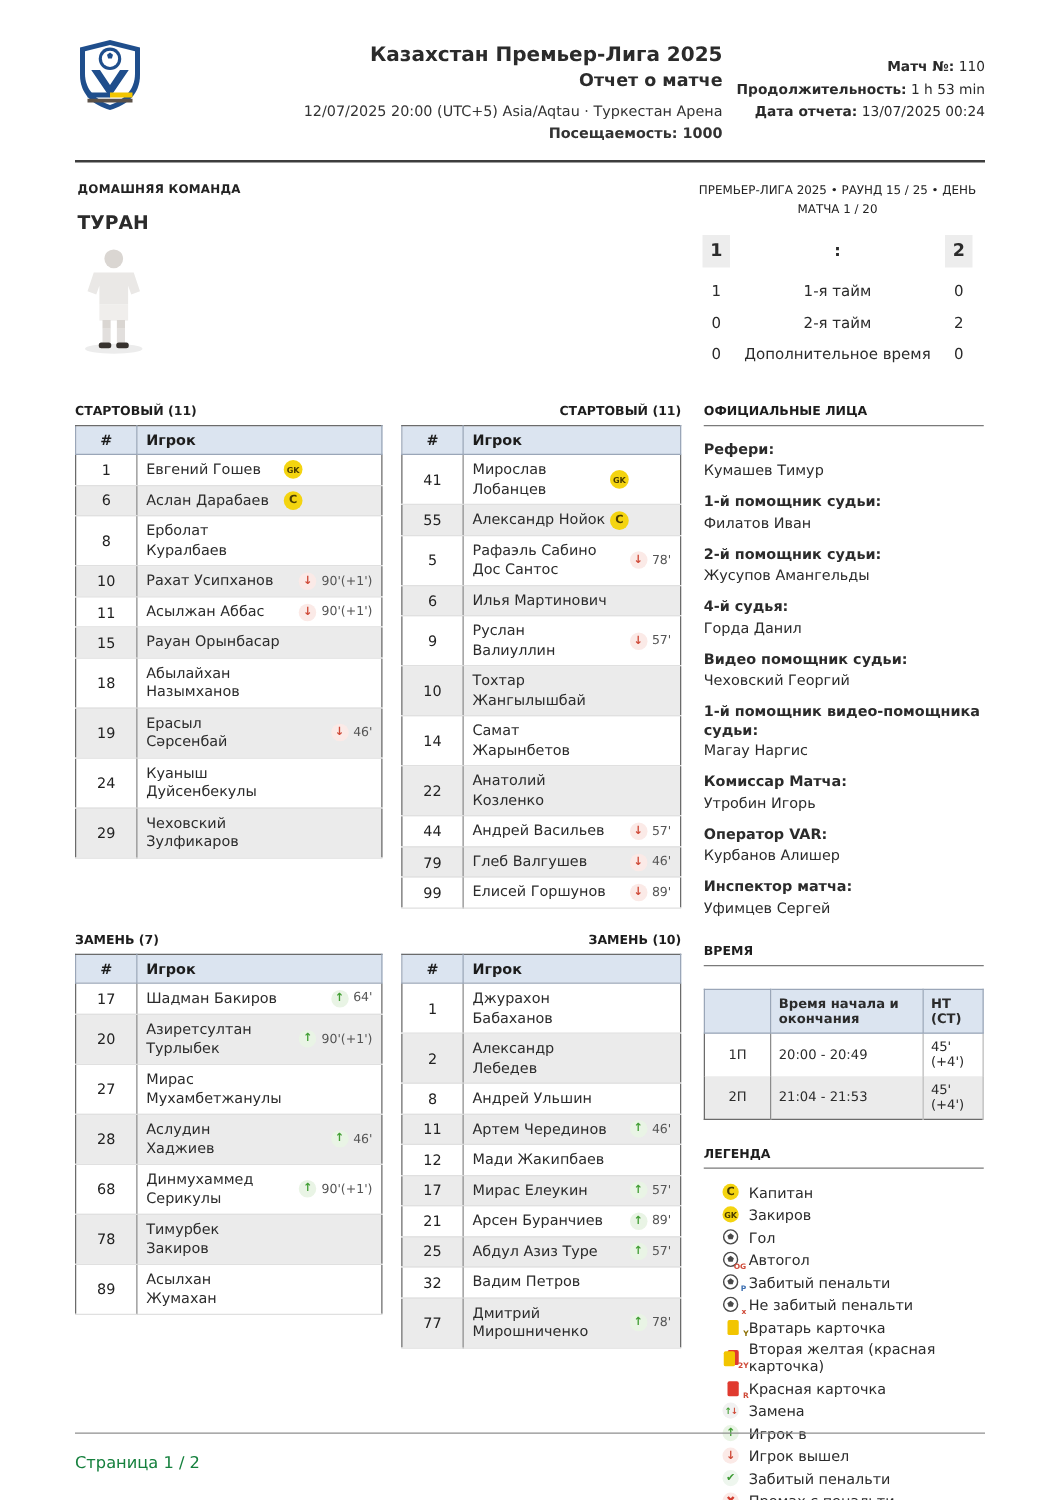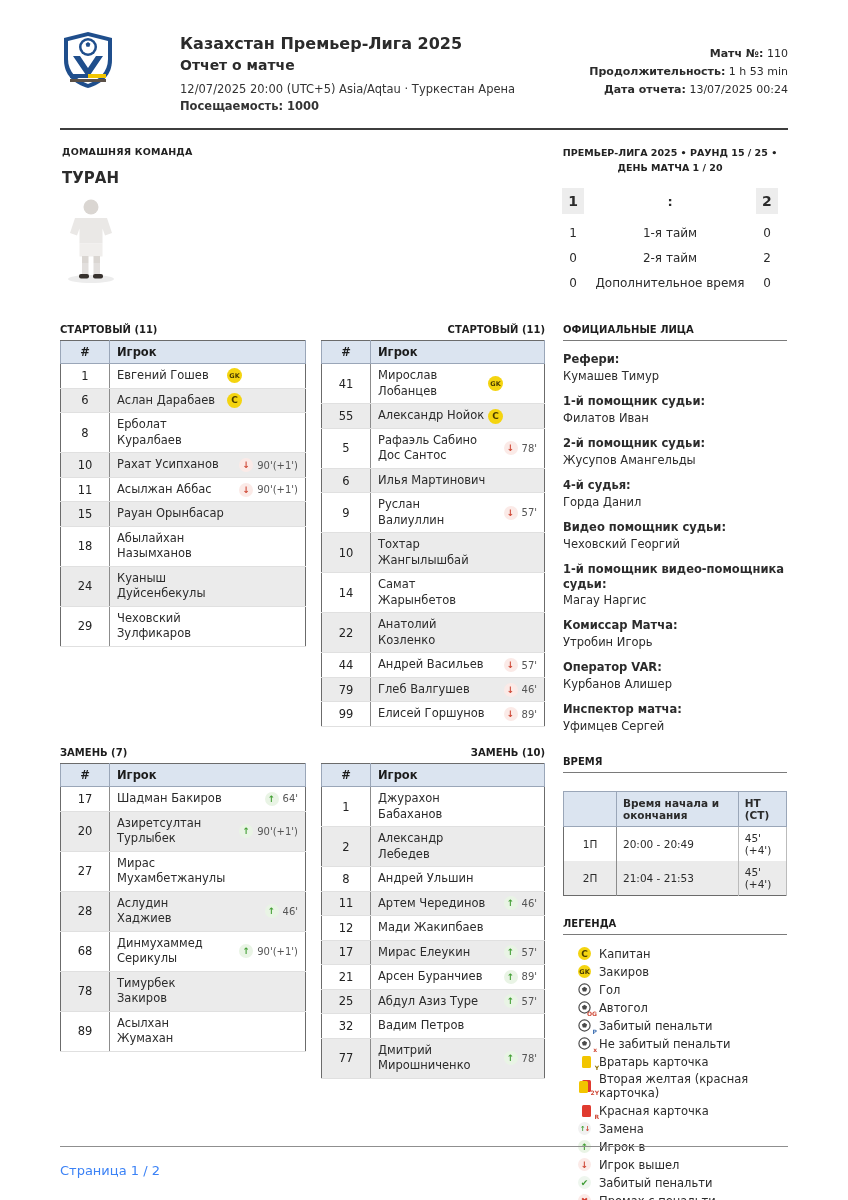--- a/index.html
+++ b/index.html
@@ -1,38 +1,38 @@
 <!DOCTYPE html>
 <html><head>
 <meta charset="utf-8">
 <style>
   html,body{margin:0;padding:0;background:#fff}
   body{width:848px;height:1200px;position:relative;font-family:"DejaVu Sans",sans-serif;color:#2b2b2b;-webkit-font-smoothing:antialiased}
   .page{padding:26px 60px 0}
   
   .hdr{display:grid;grid-template-columns:120px 1fr 210px;align-items:start}
   .logo{width:56px;height:62px;margin-top:4px}
-  .hdr-center{text-align:left}
+  .hdr-center{text-align:right}
   .title{font-size:16px;font-weight:bold;margin:8px 0 4px}
   .subtitle{font-size:14px;font-weight:bold;margin:0 0 9px}
   .meta{font-size:11.5px;color:#333;margin:3px 0}
   .att{font-weight:bold}
   .hdr-right{text-align:right;font-size:11px;padding-top:16px}
   .hdr-right div{margin:5px 0}
   .lbl{font-weight:bold}
   .rule{border:none;border-top:2px solid #3d3d3d;margin:12px 0 0}
   
   .match{display:flex;justify-content:space-between;margin:16px 2px 4px}
   .team{width:150px}
   .team.away{width:118px}
   .sec-label{font-size:9.5px;font-weight:bold;letter-spacing:.2px;color:#222}
   .team-name{font-size:15px;font-weight:bold;margin:12px 0 10px}
   .kit{display:block}
   .center{width:232px;text-align:center}
-  .comp{font-size:9.5px;font-weight:bold;line-height:1.55;color:#222}
+  .comp{font-size:9.5px;font-weight:normal;line-height:1.55;color:#222}
   .scorebar{display:flex;justify-content:space-between;align-items:center;margin:13px 8px 12px}
   .sbox{width:22px;height:26px;background:#ededed;display:flex;align-items:center;justify-content:center;font-weight:bold;font-size:14px}
   .scolon{font-weight:bold;font-size:13px}
   .prow{display:grid;grid-template-columns:38px 1fr 38px;align-items:center;font-size:12px;margin:9px 0;line-height:1.3}
   
   .main{display:flex;gap:18px;margin-top:24px}
   .lists{display:grid;grid-template-columns:246px 224px;column-gap:15px;row-gap:20px;align-content:start}
   .block-title{font-size:10px;font-weight:bold;margin-bottom:5px;color:#1d1d1d}
   .pblock.r .block-title{text-align:right}
   table.pl{width:100%;border-collapse:collapse;border:1px solid #6b6b6b;font-size:11.5px;table-layout:fixed}
@@ -80,21 +80,21 @@
   .cardic.r{background:#e03a2f}
   .card2{position:relative;width:12px;height:13px}
   .card2 .cardic{position:absolute}
   .card2 .cardic.r{left:3px;top:0}
   .card2 .cardic.y{left:0;top:1px}
   .csub{position:absolute;right:-8px;bottom:-3px;font-style:normal;font-size:6px;font-weight:bold;color:#8a6d00}
   .csub.red{color:#cf4a38}
   
   .footer{position:absolute;left:60px;right:60px;bottom:22px}
   .footer hr{border:none;border-top:1px solid #8f8f8f;margin:0 0 16px}
-  .pageno{font-size:13px;color:#3b82f6}
+  .pageno{font-size:13px;color:#15803d}
 </style>
 </head>
 <body>
 
 <div class="page">
 
   <div class="hdr">
     <div>
       <svg class="logo" viewBox="0 0 56 62">
         <path d="M28 2 L52 8 V30 C52 45 42 54 28 58 C14 54 4 45 4 30 V8 Z" fill="#1f4e8c"></path>
@@ -239,20 +239,32 @@
                 </tr>
                 <tr>
                   <td class="num">18</td>
                   <td>
                     <div class="pwrap">
                       <span class="pname">Абылайхан Назымханов</span>
                     </div>
                   </td>
                 </tr>
                 <tr>
+                  <td class="num">19</td>
+                  <td>
+                    <div class="pwrap">
+                      <span class="pname">Ерасыл Сәрсенбай</span>
+                      <span class="evt">
+                        <span class="subicon out">↓</span>
+                        <span class="etime">46'</span>
+                      </span>
+                    </div>
+                  </td>
+                </tr>
+                <tr>
                   <td class="num">24</td>
                   <td>
                     <div class="pwrap">
                       <span class="pname">Куаныш Дуйсенбекулы</span>
                     </div>
                   </td>
                 </tr>
                 <tr>
                   <td class="num">29</td>
                   <td>

